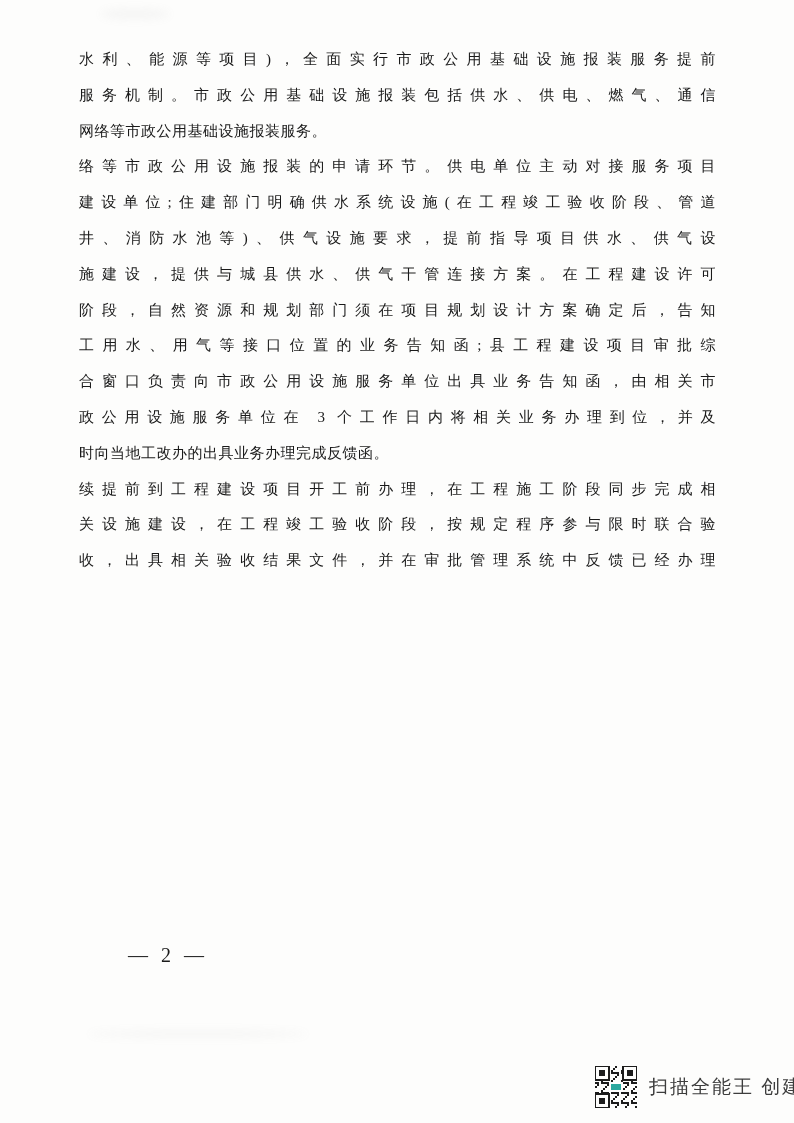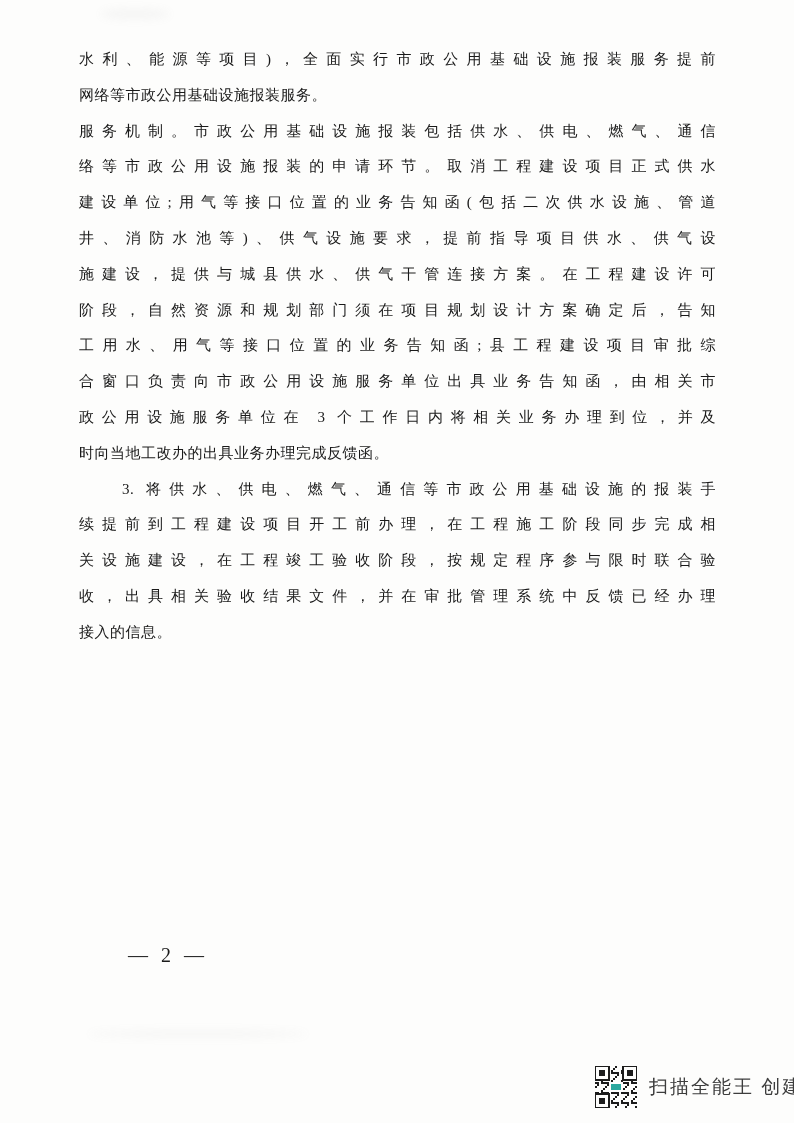--- a/index.html
+++ b/index.html
@@ -85,36 +85,34 @@
 </style>
 </head>
 <body>
 
 <div class="page" style="--text-color: #1a1a1a; --watermark-color: #3d3d3d;">
   <div class="artifact a1"></div>
   <div class="artifact a2"></div>
 
   <div class="content" id="content">
       <div class="line justify">水利、能源等项目)，全面实行市政公用基础设施报装服务提前</div>
+      <div class="line justify">服务机制。市政公用基础设施报装包括供水、供电、燃气、通信</div>
       <div class="line">网络等市政公用基础设施报装服务。</div>
-      <div class="line justify">服务机制。市政公用基础设施报装包括供水、供电、燃气、通信</div>
-      <div class="line justify">络等市政公用设施报装的申请环节。取消工程建设项目正式供水</div>
-      <div class="line justify">建设单位;用气等接口位置的业务告知函(包括二次供水设施、管道</div>
+      <div class="line justify">络等市政公用设施报装的申请环节。供电单位主动对接服务项目</div>
+      <div class="line justify">建设单位;住建部门明确供水系统设施(在工程竣工验收阶段、管道</div>
       <div class="line justify">井、消防水池等)、供气设施要求，提前指导项目供水、供气设</div>
       <div class="line justify">施建设，提供与城县供水、供气干管连接方案。在工程建设许可</div>
       <div class="line justify">阶段，自然资源和规划部门须在项目规划设计方案确定后，告知</div>
       <div class="line justify">工用水、用气等接口位置的业务告知函;县工程建设项目审批综</div>
       <div class="line justify">合窗口负责向市政公用设施服务单位出具业务告知函，由相关市</div>
       <div class="line justify">政公用设施服务单位在 3 个工作日内将相关业务办理到位，并及</div>
       <div class="line">时向当地工改办的出具业务办理完成反馈函。</div>
-      <div class="line justify indent">3. 将供水、供电、燃气、通信等市政公用基础设施的报装手</div>
       <div class="line justify">续提前到工程建设项目开工前办理，在工程施工阶段同步完成相</div>
       <div class="line justify">关设施建设，在工程竣工验收阶段，按规定程序参与限时联合验</div>
       <div class="line justify">收，出具相关验收结果文件，并在审批管理系统中反馈已经办理</div>
-      <div class="line">接入的信息。</div>
     </div>
 
   <div class="page-number">— 2 —</div>
 
   <div class="footer">
     <div class="qr" id="qr"><svg width="42" height="42" viewBox="0 0 42 42">
           <rect x="20" y="0" width="2" height="2" fill="#1c1c1c"></rect>
           <rect x="18" y="2" width="2" height="2" fill="#1c1c1c"></rect>
           <rect x="16" y="4" width="2" height="2" fill="#1c1c1c"></rect>
           <rect x="26" y="4" width="2" height="2" fill="#1c1c1c"></rect>

